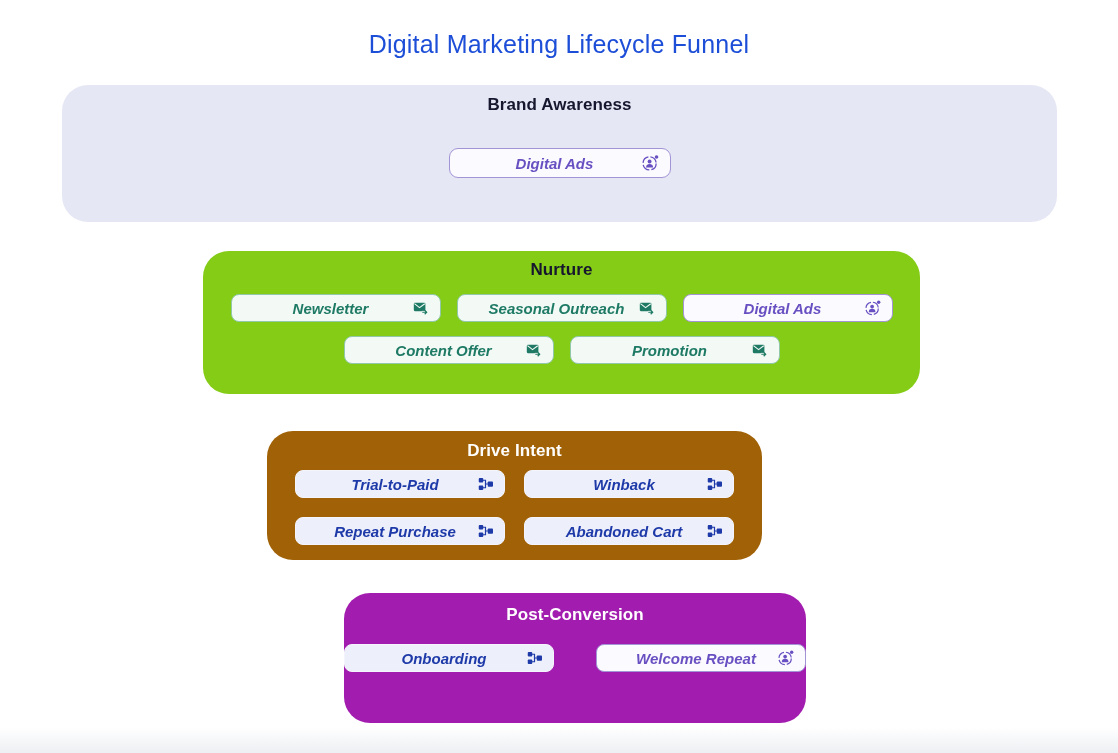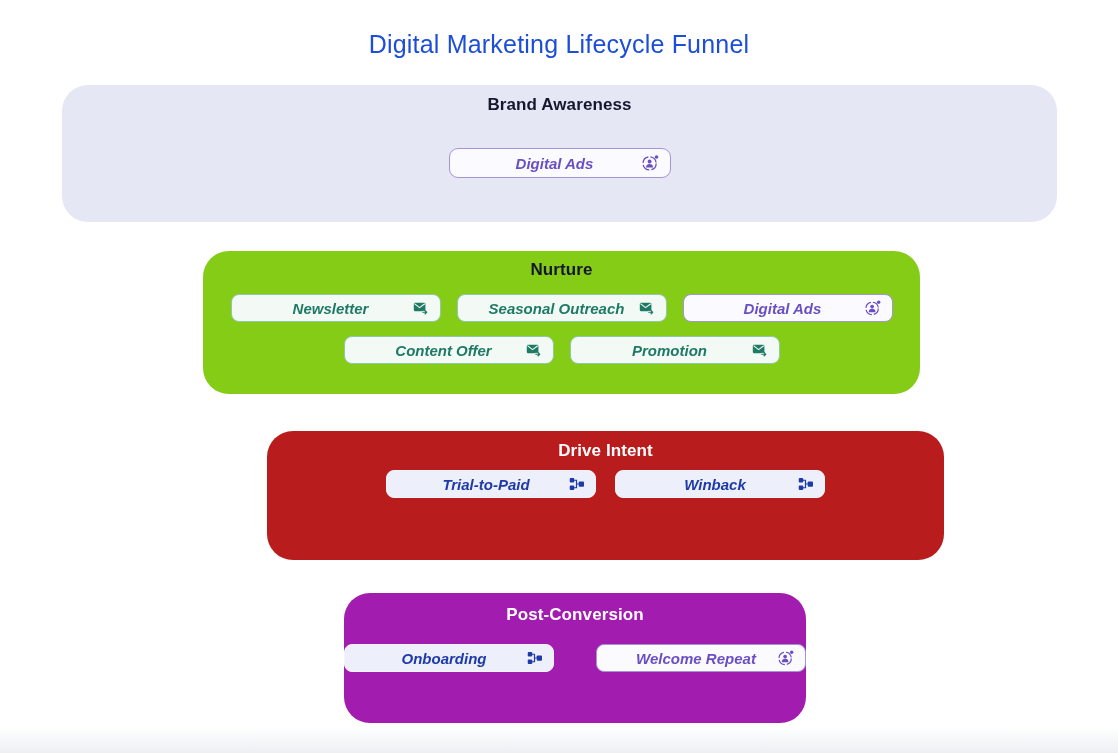--- a/index.html
+++ b/index.html
@@ -17,21 +17,21 @@
   }
   .title {
     position: absolute; left: 0; right: 0; top: 30px;
     text-align: center;
     font-size: 25px; font-weight: 400; color: #1d4ed8;
     letter-spacing: 0.2px;
   }
   .tier { position: absolute; border-radius: 26px; }
   .tier-1 { left: 62px;  top: 85px;  width: 995px; height: 137px; background: #e5e7f5; }
   .tier-2 { left: 203px; top: 251px; width: 717px; height: 143px; background: #84cc16; }
-  .tier-3 { left: 267px; top: 431px; width: 677px; height: 129px; background: #b91c1c; }
+  .tier-3 { left: 267px; top: 431px; width: 495px; height: 129px; background: #a16207; }
   .tier-4 { left: 344px; top: 593px; width: 462px; height: 130px; background: #a21caf; }
   .tier-heading {
     text-align: center; font-weight: 700; font-size: 17px;
     color: #16162e; padding-top: 10px; letter-spacing: 0.1px;
   }
   .tier-1 .tier-heading { }
   .tier-2 .tier-heading { padding-top: 9px; }
   .tier-3 .tier-heading, .tier-4 .tier-heading { color: #ffffff; }
   .tier-4 .tier-heading { padding-top: 12px; }
   .row { display: flex; justify-content: center; font-style: italic; }
@@ -162,20 +162,38 @@
     </div>
     <div class="pill journey">
       <span class="pill-label">Winback</span>
       <span class="pill-icon">
         <svg viewBox="0 0 20 20" width="15" height="15">
             <use href="#icon-journey"></use>
           </svg>
       </span>
     </div>
   </div>
+  <div class="row">
+    <div class="pill journey">
+      <span class="pill-label">Repeat Purchase</span>
+      <span class="pill-icon">
+        <svg viewBox="0 0 20 20" width="15" height="15">
+            <use href="#icon-journey"></use>
+          </svg>
+      </span>
+    </div>
+    <div class="pill journey">
+      <span class="pill-label">Abandoned Cart</span>
+      <span class="pill-icon">
+        <svg viewBox="0 0 20 20" width="15" height="15">
+            <use href="#icon-journey"></use>
+          </svg>
+      </span>
+    </div>
+  </div>
 </section>
 
 <section class="tier tier-4">
   <div class="tier-heading">Post-Conversion</div>
   <div class="row">
     <div class="pill journey">
       <span class="pill-label">Onboarding</span>
       <span class="pill-icon">
         <svg viewBox="0 0 20 20" width="15" height="15">
             <use href="#icon-journey"></use>

